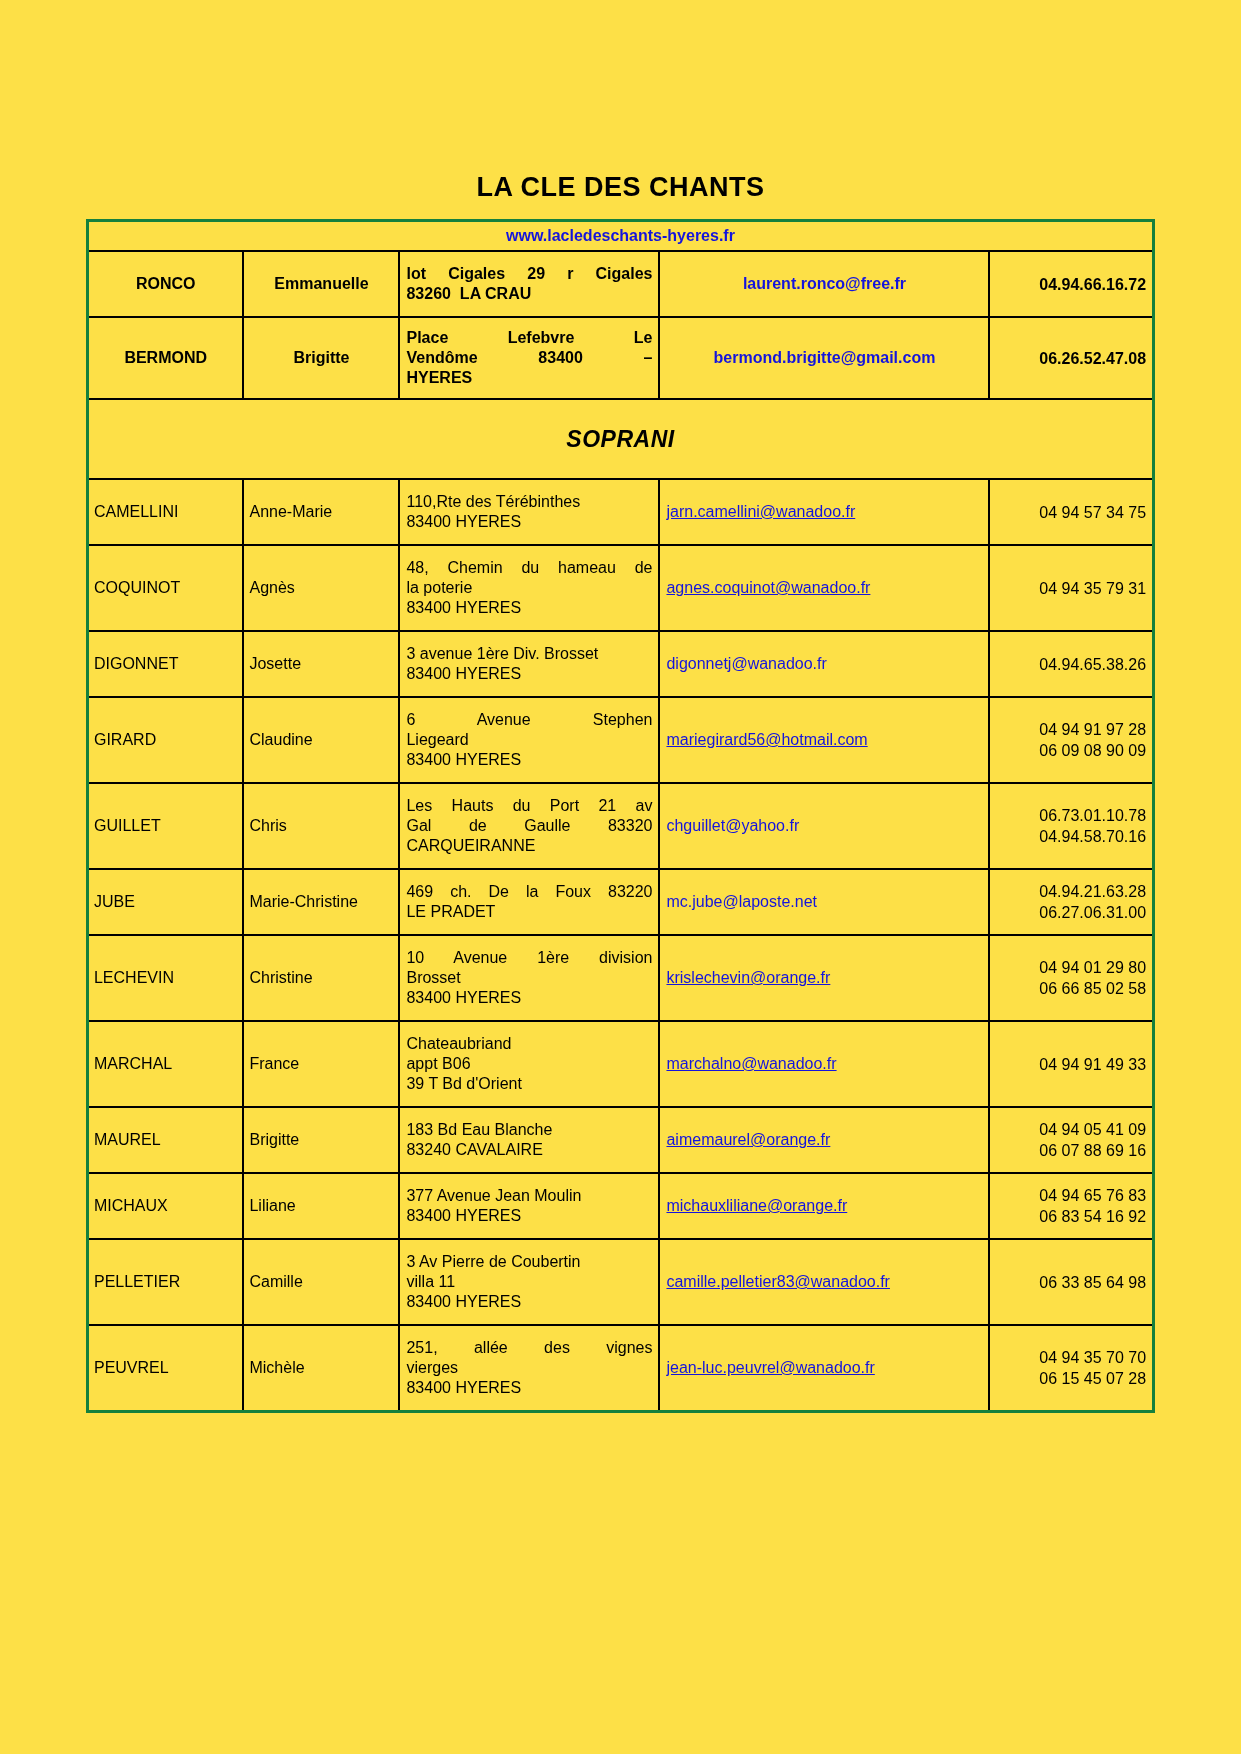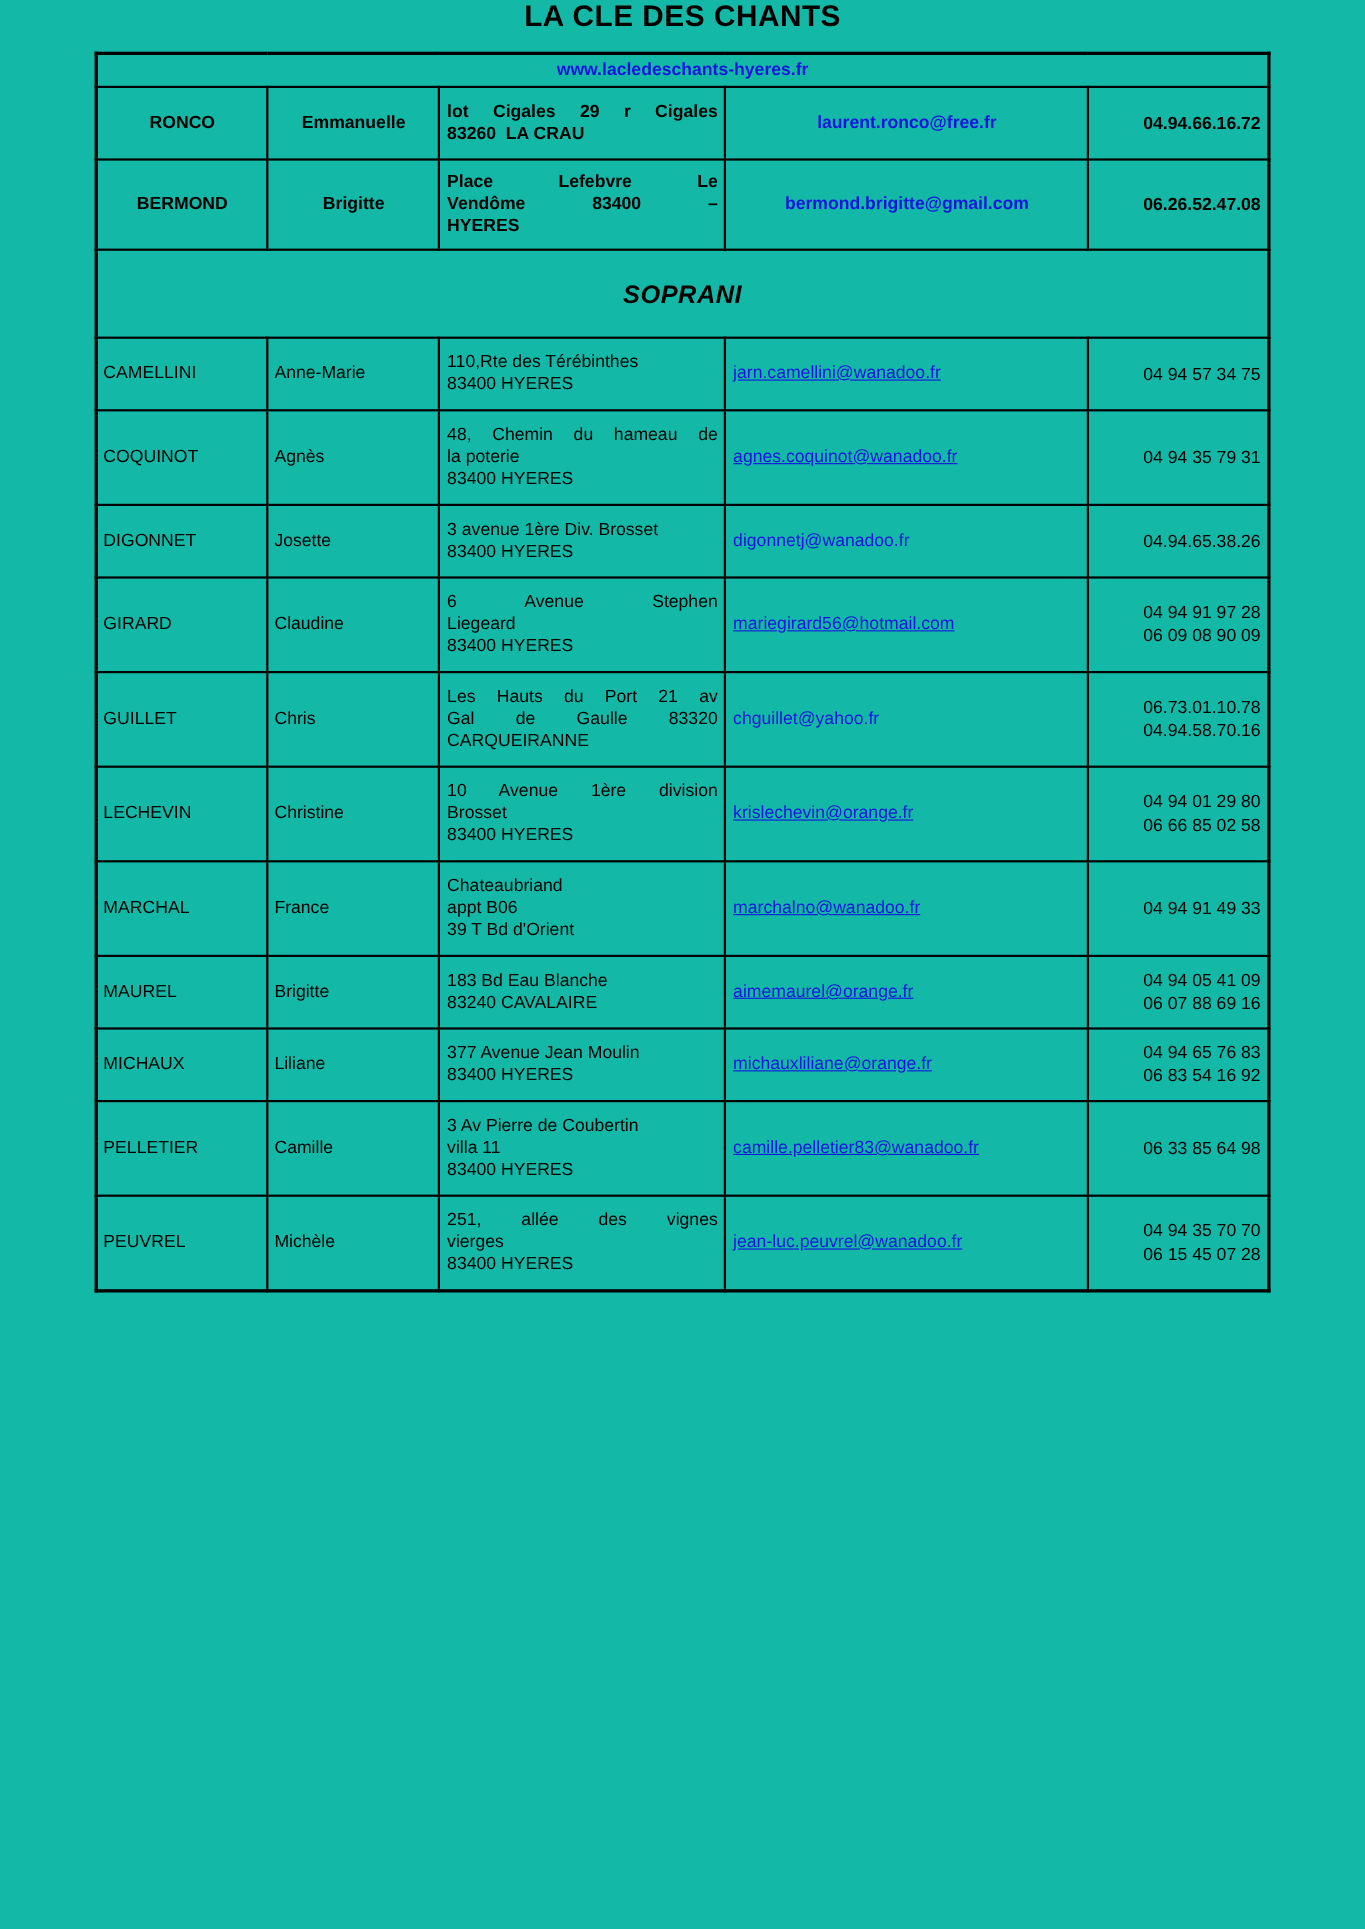--- a/index.html
+++ b/index.html
@@ -1,27 +1,27 @@
 <!DOCTYPE html>
 <html style="--link: #1414dd;"><head>
 <meta charset="utf-8">
 <style>
   html,body { margin:0; padding:0; background:#ffffff; }
   .page {
-    width:1241px; height:1754px; background:#14b8a6; color:#000;
+    width:1241px; height:1754px; background:#fde047; color:#000;
     font-family:"Liberation Sans", sans-serif; box-sizing:border-box;
-    margin:0 auto; overflow:hidden;
+    padding-top:172px; margin:0 auto; overflow:hidden;
   }
   .title {
     text-align:center; font-size:27px; font-weight:bold; margin:0 0 16px 0;
     letter-spacing:0.5px;
   }
   table.contacts {
     width:1066px; margin:0 auto; border-collapse:collapse; table-layout:fixed;
-    border:3px solid #000000;
+    border:3px solid #15803d;
   }
   td { border:2px solid #000; vertical-align:middle; padding:3px 6px; font-size:16px; line-height:20px; overflow:hidden; }
   .c { text-align:center; }
   .b { font-weight:bold; }
   tr.wwwrow td { height:24px; padding:2px; }
   a.link { color:var(--link,#1414dd); text-decoration:none; font-weight:bold; cursor:pointer; }
   a.em { color:var(--link,#1414dd); text-decoration:underline; cursor:pointer; }
   a.em.np { text-decoration:none; }
   .hdr td { font-weight:bold; }
   tr.officer1 { height:66px; }
@@ -151,20 +151,33 @@
         <div class="jl">Gal de Gaulle 83320</div>
         <div>CARQUEIRANNE</div>
       </td>
       <td><a class="em np">chguillet@yahoo.fr</a></td>
       <td class="phone ph">
         <div>06.73.01.10.78</div>
         <div>04.94.58.70.16</div>
       </td>
     </tr>
 
+    <tr class="h2">
+      <td class="name">JUBE</td>
+      <td class="first">Marie-Christine</td>
+      <td class="addr">
+        <div class="jl">469 ch. De la Foux 83220</div>
+        <div>LE PRADET</div>
+      </td>
+      <td><a class="em np">mc.jube@laposte.net</a></td>
+      <td class="phone ph">
+        <div>04.94.21.63.28</div>
+        <div>06.27.06.31.00</div>
+      </td>
+    </tr>
 
 
     <tr class="h3">
       <td class="name">LECHEVIN</td>
       <td class="first">Christine</td>
       <td class="addr">
         <div class="jl">10 Avenue 1ère division</div>
         <div>Brosset</div>
         <div>83400 HYERES</div>
       </td>

